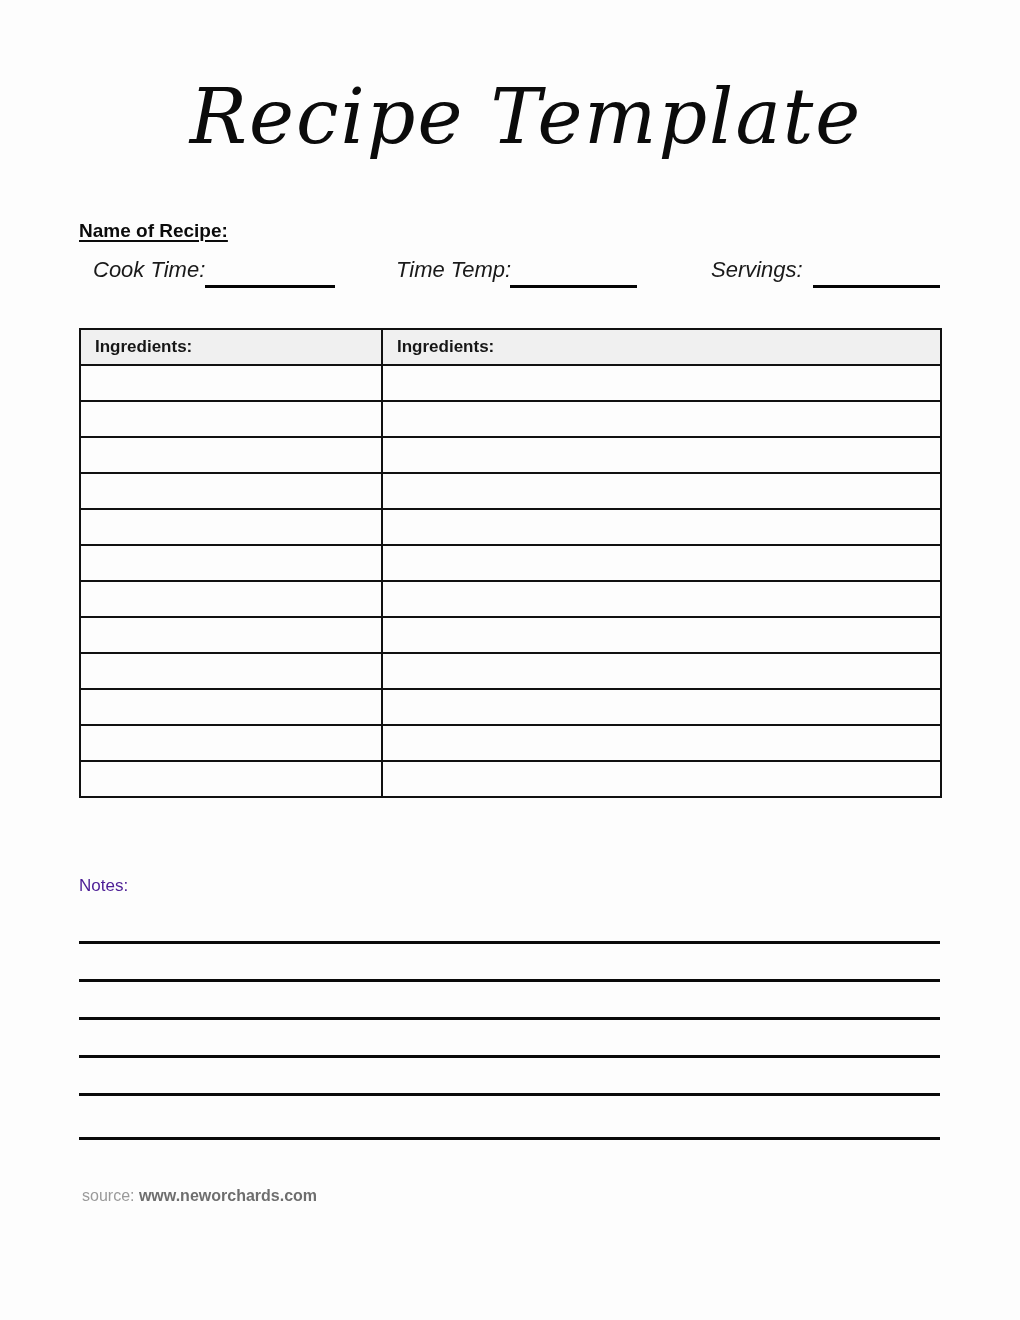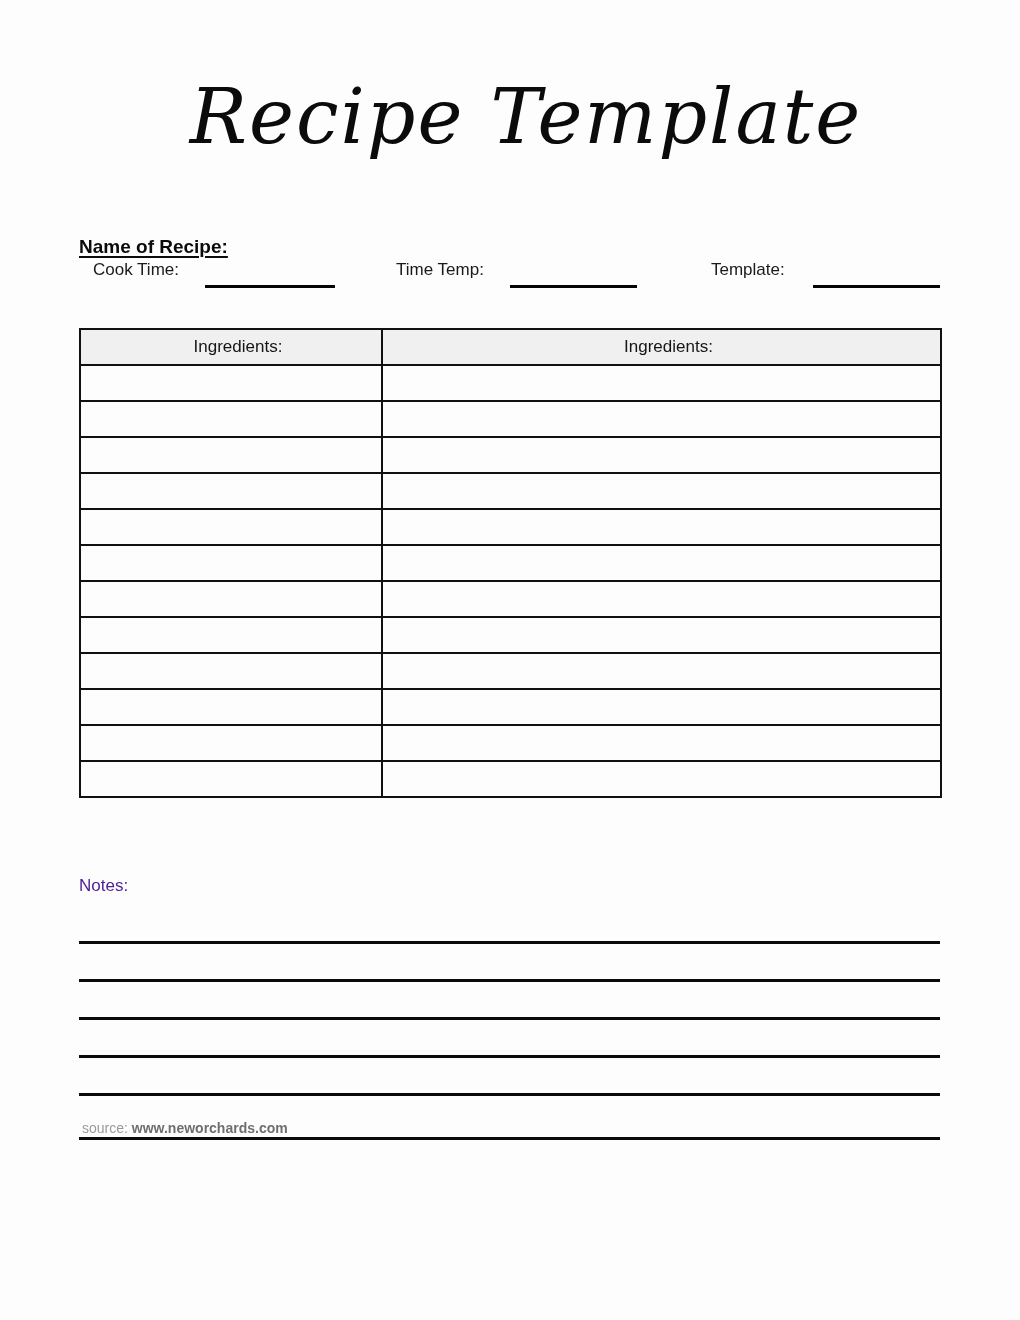--- a/index.html
+++ b/index.html
@@ -36,38 +36,39 @@
     line-height: 90px;
     letter-spacing: 2px;
     color: #0b0b0b;
     white-space: nowrap;
   }
 
   
   .name-of-recipe {
     position: absolute;
     left: 79px;
-    top: 235px;
+    top: 219px;
     font-size: 19px;
     font-weight: bold;
     line-height: 24px;
     color: #0b0b0b;
     text-decoration: underline;
     text-underline-offset: 3px;
     text-decoration-thickness: 1.5px;
   }
 
   
   .field {
     position: absolute;
     top: 259px;
-    font-size: 17px;
+    font-size: 22px;
     line-height: 22px;
     color: #1a1a1a;
     white-space: nowrap;
+    font-style: italic;
   }
   .field-cook   { left: 93px; }
   .field-oven   { left: 396px; }
   .field-serv   { left: 711px; }
 
   .field-rule {
     position: absolute;
     height: 0;
     border-bottom: 3px solid #050505;
   }
@@ -86,23 +87,23 @@
   }
   .recipe-table th,
   .recipe-table td {
     border: 2px solid #111111;
     padding: 0;
     margin: 0;
   }
   .recipe-table th {
     background: #f0f0f0;
     height: 34px;
-    text-align: center;
+    text-align: left;
     font-size: 17px;
-    font-weight: normal;
+    font-weight: bold;
     color: #161616;
     padding-left: 14px;
     vertical-align: middle;
   }
   .recipe-table td {
     height: 34px;
     background: #fdfdfd;
   }
   .col-ingredients { width: 302px; }
   .col-directions  { width: 559px; }
@@ -121,22 +122,22 @@
     left: 79px;
     width: 861px;
     height: 0;
     border-bottom: 3px solid #0a0a0a;
   }
 
   
   .source {
     position: absolute;
     left: 82px;
-    top: 1117px;
-    font-size: 14px;
+    top: 1185px;
+    font-size: 16px;
     line-height: 22px;
     color: #9a9a9a;
     white-space: nowrap;
   }
   .source .src-url {
     font-weight: bold;
     color: #6e6e6e;
   }
 </style>
 </head>
@@ -147,21 +148,21 @@
   <div class="title">Recipe Template</div>
 
   <div class="name-of-recipe">Name of Recipe:</div>
 
   <div class="field field-cook">Cook Time:</div>
   <div class="field-rule rule-cook"></div>
 
   <div class="field field-oven">Time Temp:</div>
   <div class="field-rule rule-oven"></div>
 
-  <div class="field field-serv">Template:</div>
+  <div class="field field-serv">Servings:</div>
   <div class="field-rule rule-serv"></div>
 
   <table class="recipe-table">
     <colgroup>
       <col class="col-ingredients">
       <col class="col-directions">
     </colgroup>
     <thead>
       <tr>
         <th>Ingredients:</th>

